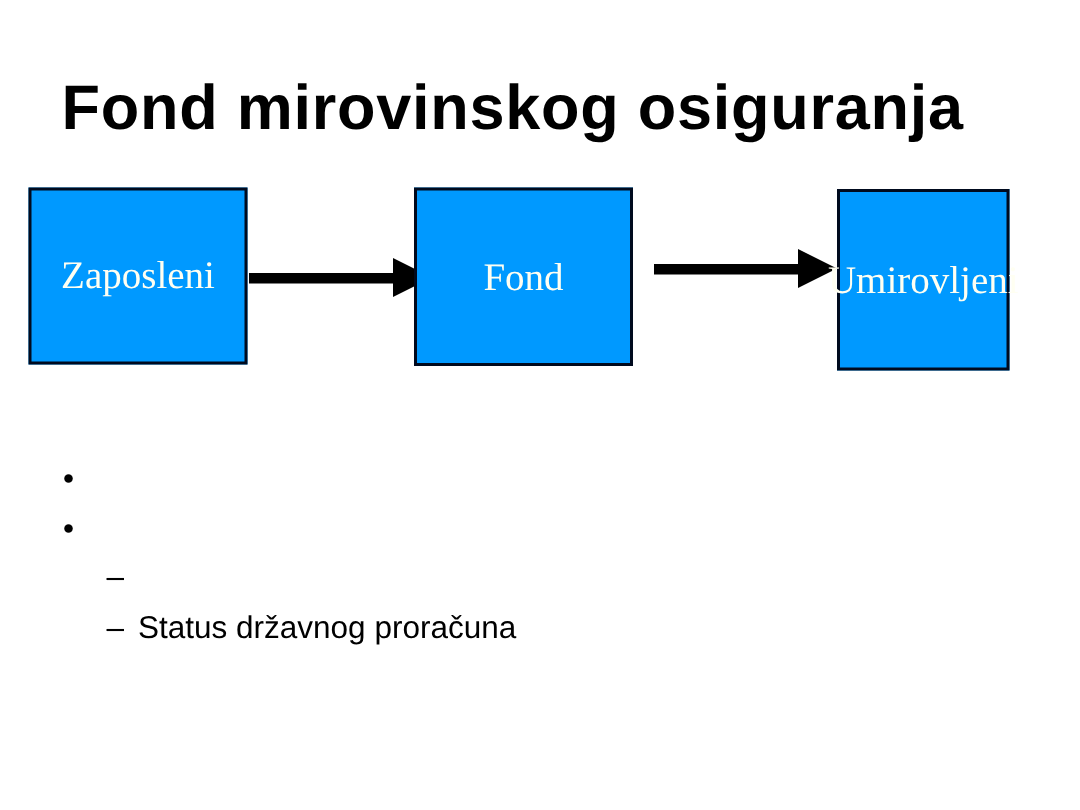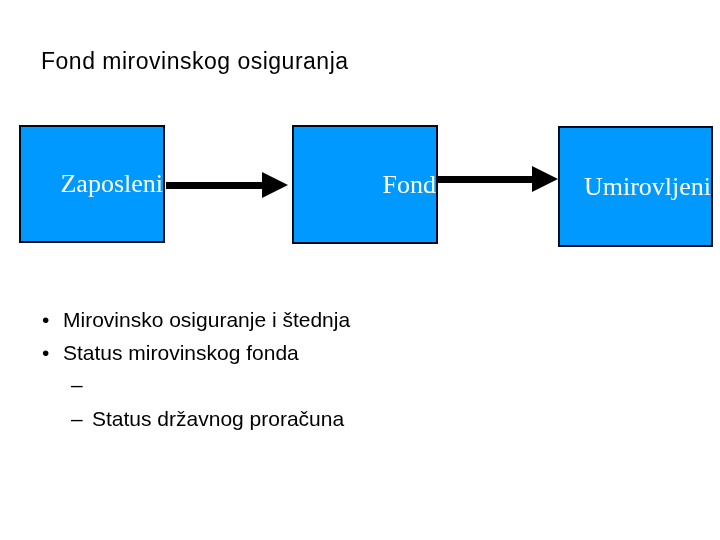--- a/index.html
+++ b/index.html
@@ -13,44 +13,44 @@
     height: 540px;
     background: var(--background, #ffffff);
     overflow: hidden;
     font-family: "Liberation Sans", sans-serif;
   }
   .title {
     position: absolute;
     left: 41px;
     top: 48px;
     margin: 0;
-    font-size: 23px;
-    font-weight: normal;
+    font-size: 42px;
+    font-weight: bold;
     color: var(--title-text, #000000);
     white-space: nowrap;
     letter-spacing: 0.5px;
   }
   .box {
     position: absolute;
     box-sizing: border-box;
     background: var(--box-fill, #0099ff);
     border: 2px solid var(--box-border, #000a1e);
     display: flex;
     align-items: center;
-    justify-content: flex-end;
+    justify-content: center;
   }
   .box .box-label {
     font-family: "Liberation Serif", serif;
     font-size: 26px;
     color: var(--box-label, #fffff2);
     white-space: nowrap;
   }
   .box1 { left: 19px;  top: 125px; width: 146px; height: 118px; }
-  .box2 { left: 292px; top: 125px; width: 146px; height: 119px; }
-  .box3 { left: 558px; top: 126px; width: 155px; height: 121px; }
+  .box2 { left: 276px; top: 125px; width: 146px; height: 119px; }
+  .box3 { left: 558px; top: 126px; width: 115px; height: 121px; }
 
   .arrow { position: absolute; }
   .arrow .shaft {
     position: absolute;
     left: 0;
     top: 10px;
     height: 7px;
     background: var(--arrow, #000000);
   }
   .arrow .head {
@@ -111,26 +111,24 @@
     <span class="shaft"></span>
     <span class="head"></span>
   </div>
 
   <div class="box box3">
     <span class="box-label">Umirovljeni</span>
   </div>
 
   <div class="row l1 r1">
     <span class="marker">•</span>
-    <span class="text">Mirovinsko osiguranje i štednja</span>
   </div>
 
   <div class="row l1 r2">
     <span class="marker">•</span>
-    <span class="text">Status mirovinskog fonda</span>
   </div>
 
   <div class="row l2 r3">
     <span class="marker">–</span>
   </div>
 
   <div class="row l2 r4">
     <span class="marker">–</span>
     <span class="text">Status državnog proračuna</span>
   </div>

